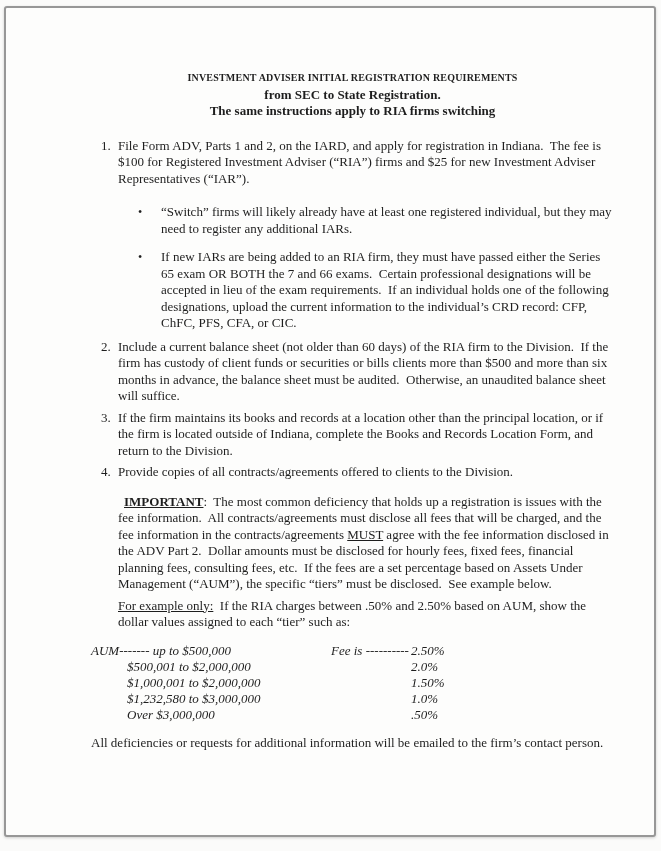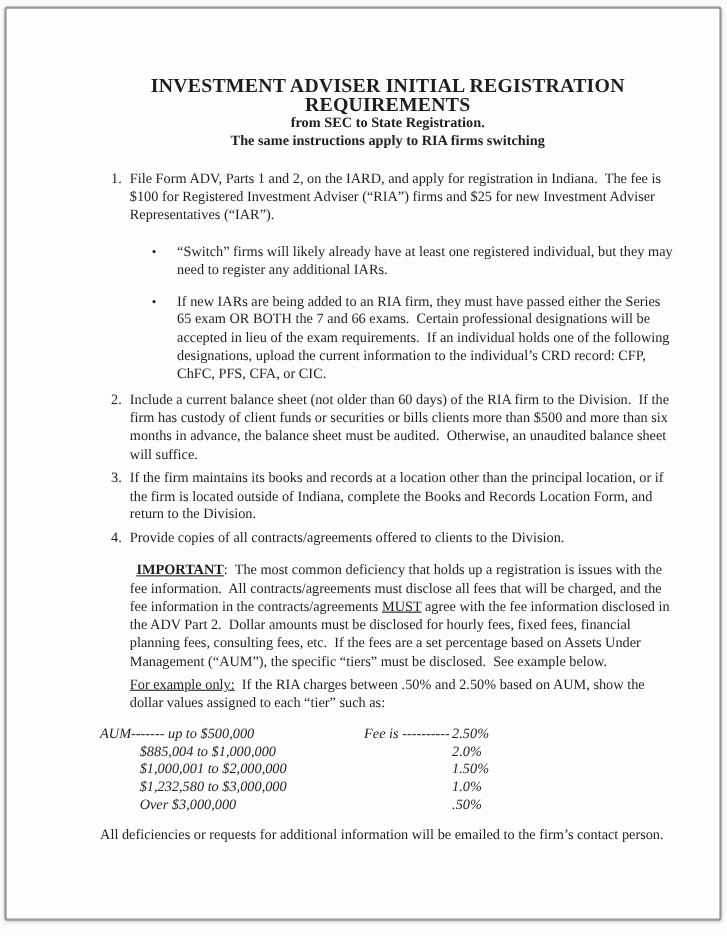--- a/index.html
+++ b/index.html
@@ -34,21 +34,21 @@
     filter: blur(0.22px);
   }
   .txt, .para, .tier, .fee-label, .fee-val, .num, .bullet-glyph {
     white-space: pre-wrap;
   }
   .title-block {
     text-align: center;
     font-weight: bold;
     margin-bottom: 18px;
   }
-  .title-line1 { font-size: 18px; letter-spacing: 0.2px; }
+  .title-line1 { font-size: 10px; letter-spacing: 0.2px; }
   .title-line2 { font-size: 13px; }
 
   .num-item {
     display: flex;
     padding-left: 10px;
   }
   .num {
     flex: none;
     width: 17px;
   }
@@ -150,21 +150,21 @@
 
     <div class="para inset mb12"><span class="underline">For example only:</span><span>  If the RIA charges between .50% and 2.50% based on AUM, show the dollar values assigned to each “tier” such as:</span></div>
 
     <div class="fee-table">
       <div class="fee-row">
         <span class="tier">AUM------- up to $500,000</span>
         <span class="fee-label">Fee is ----------</span>
         <span class="fee-val">2.50%</span>
       </div>
       <div class="fee-row">
-        <span class="tier indent1">$885,004 to $1,000,000</span>
+        <span class="tier indent1">$500,001 to $2,000,000</span>
         <span class="fee-val">2.0%</span>
       </div>
       <div class="fee-row">
         <span class="tier indent1">$1,000,001 to $2,000,000</span>
         <span class="fee-val">1.50%</span>
       </div>
       <div class="fee-row">
         <span class="tier indent1">$1,232,580 to $3,000,000</span>
         <span class="fee-val">1.0%</span>
       </div>

